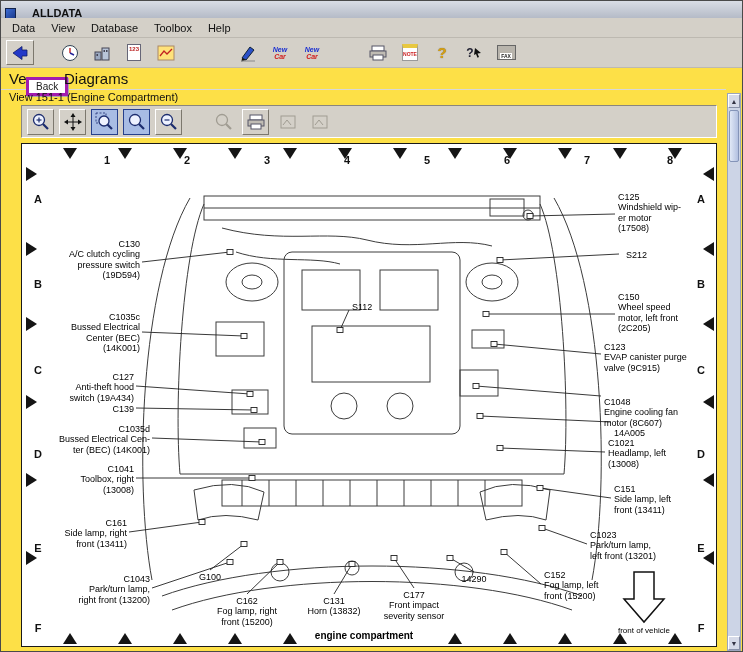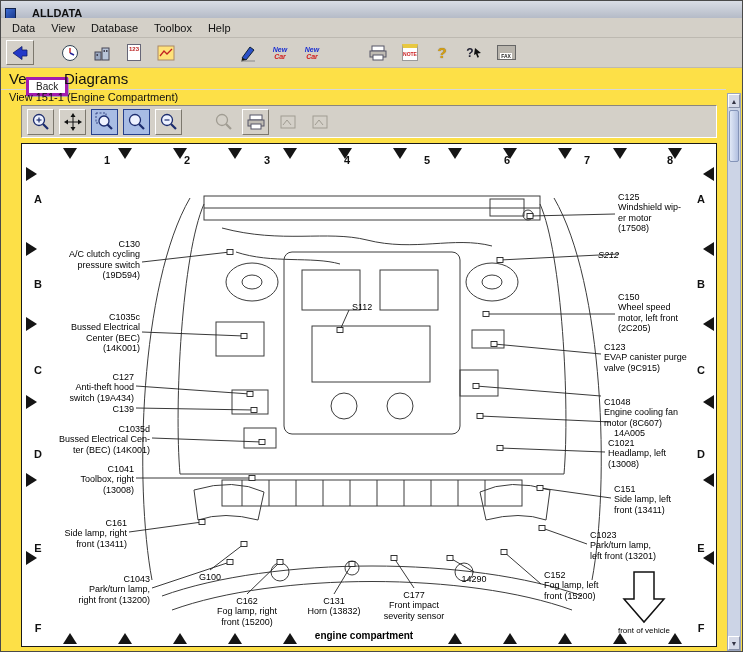--- a/index.html
+++ b/index.html
@@ -451,21 +451,21 @@
           </div>
           <div class="dlabel" style="left: 330px; top: 158px;">
             <div>S112</div>
           </div>
           <div class="dlabel" style="left: 596px; top: 48px;">
             <div>C125</div>
             <div>Windshield wip-</div>
             <div>er motor</div>
             <div>(17508)</div>
           </div>
-          <div class="dlabel" style="left: 576px; top: 106px; font-style: italic;">
+          <div class="dlabel" style="left: 604px; top: 106px;">
             <div>S212</div>
           </div>
           <div class="dlabel" style="left: 596px; top: 148px;">
             <div>C150</div>
             <div>Wheel speed</div>
             <div>motor, left front</div>
             <div>(2C205)</div>
           </div>
           <div class="dlabel" style="left: 582px; top: 198px;">
             <div>C123</div>

